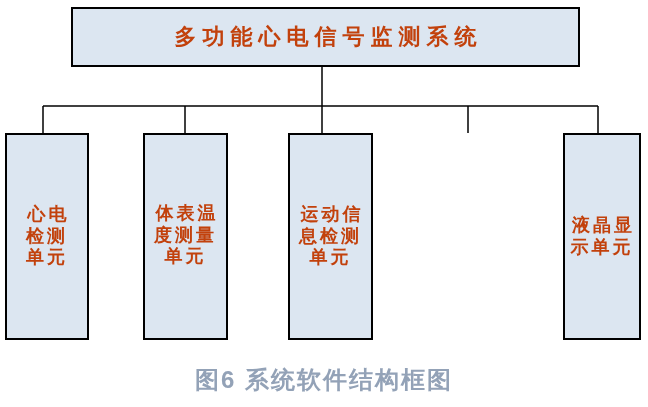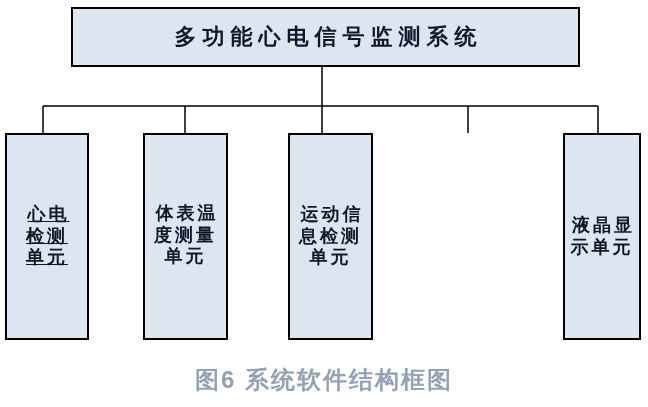--- a/index.html
+++ b/index.html
@@ -17,21 +17,21 @@
   }
   .node {
     position: absolute;
     box-sizing: border-box;
     background: #dce6f1;
     border: 2px solid #000000;
     display: flex;
     align-items: center;
     justify-content: center;
     text-align: center;
-    color: #0f172a;
+    color: #c2410c;
   }
   .root-node {
     left: 71px;
     top: 7px;
     width: 509px;
     height: 60px;
     font-size: 22px;
     font-weight: 700;
     letter-spacing: 6px;
     text-indent: 6px; 
@@ -42,21 +42,21 @@
     height: 207px;
     font-size: 18px;
     font-weight: 700;
     line-height: 1.2;
     letter-spacing: 3px;
     text-indent: 3px;
   }
   .unit-label {
     white-space: pre-line;
   }
-  .unit-1 { left: 5px;   width: 84px; text-decoration: underline; }
+  .unit-1 { left: 5px;   width: 84px; }
   .unit-2 { left: 143px; font-family: Liberation Mono, monospace; }
   .unit-3 { left: 288px; }
   .unit-4 { left: 429px; }
   .unit-5 { left: 563px; width: 78px; }
   .connectors {
     position: absolute;
     left: 0;
     top: 0;
     width: 648px;
     height: 407px;

